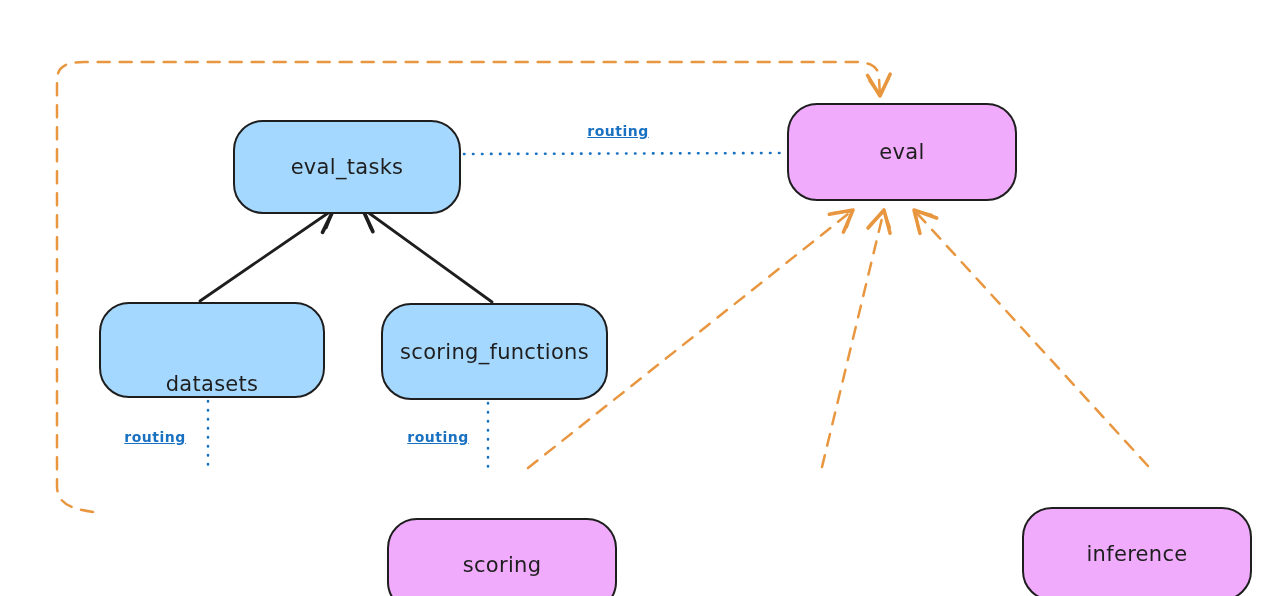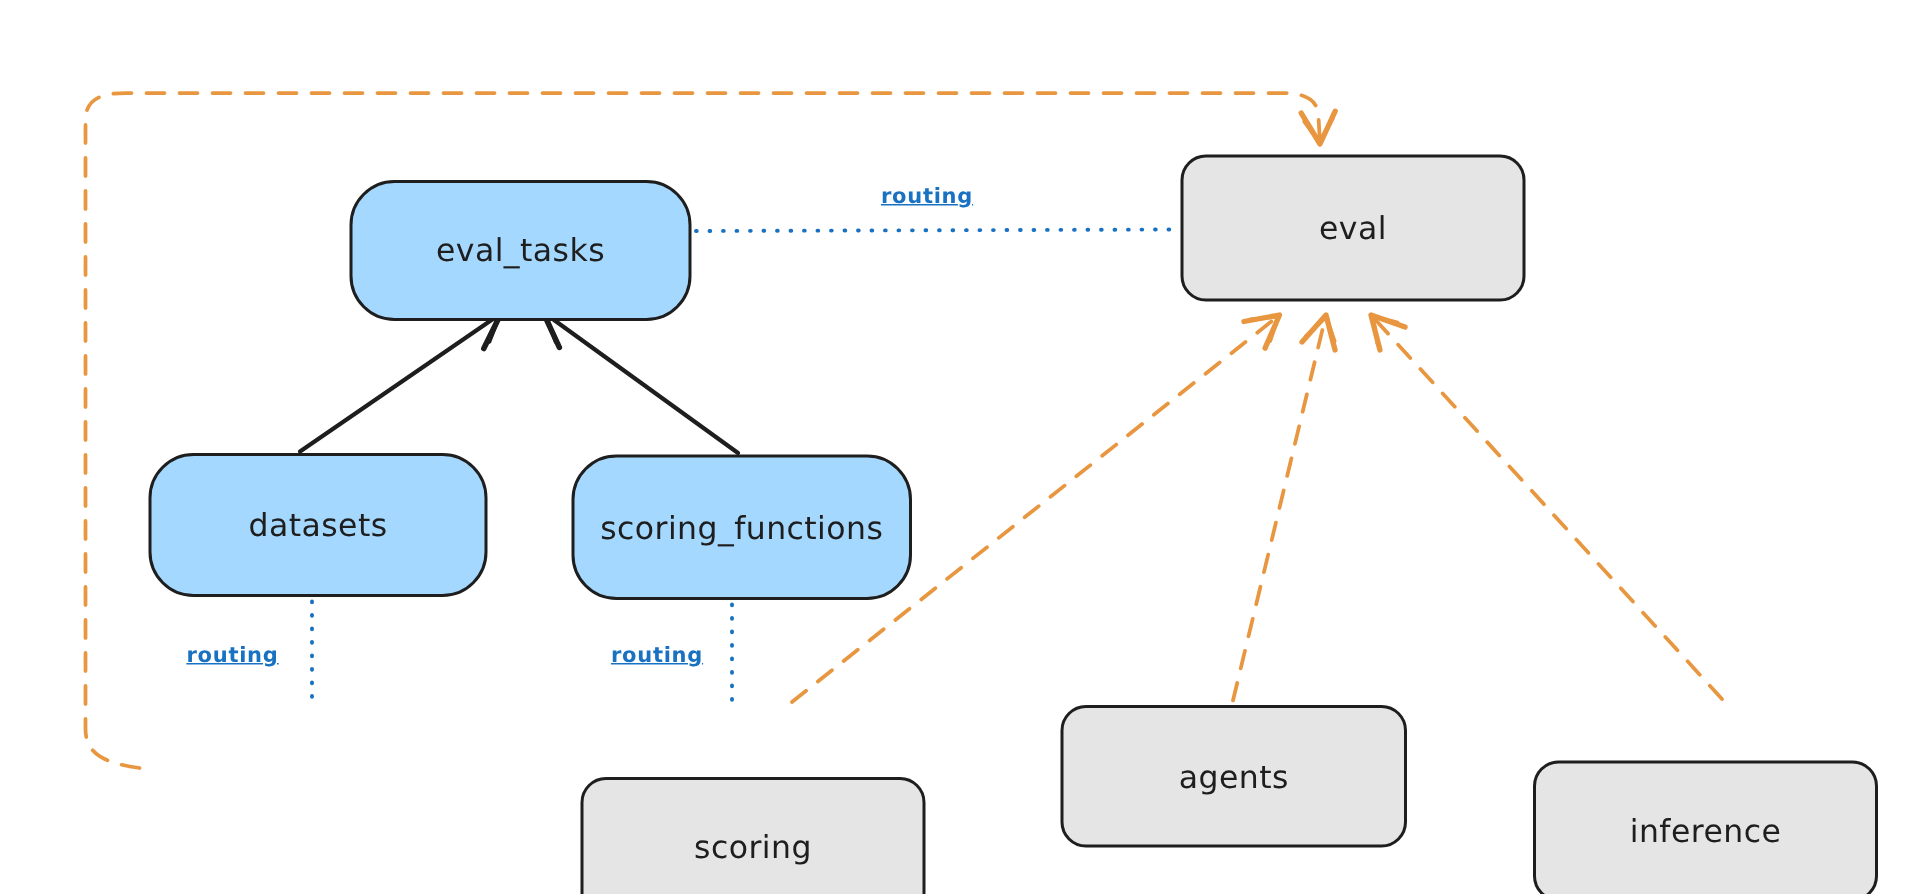--- a/index.html
+++ b/index.html
@@ -27,25 +27,25 @@
     border: 2.5px solid #1e1e1e;
     border-radius: 30px;
     display: flex;
     align-items: center;
     justify-content: center;
     font-size: 21px;
     color: #1e1e1e;
     letter-spacing: 0.3px;
   }
   .node.blue  { background: #a5d8ff; }
-  .node.green { background: #e5e5e5; border-radius: 17px; }
+  .node.green { background: #f0abfc; }
 
   .node-eval-tasks        { left: 233px; top: 108px; width: 228px; height: 94px; margin-top: 12px; }
   .node-eval              { left: 787px; top: 103px; width: 230px; height: 98px; }
-  .node-datasets          { left:  99px; top: 302px; width: 226px; height: 96px; }
+  .node-datasets          { left:  99px; top: 302px; width: 226px; height: 96px; align-items: flex-end; }
   .node-scoring-functions { left: 381px; top: 303px; width: 227px; height: 97px; align-items: center; }
   .node-datasetio         { left:  95px; top: 475px; width: 229px; height: 92px; }
   .node-scoring           { left: 387px; top: 496px; width: 230px; height: 94px; margin-top: 22px; }
   .node-agents            { left: 707px; top: 470px; width: 231px; height: 95px; }
   .node-inference         { left: 1022px; top: 467px; width: 230px; height: 94px; margin-top: 40px; }
 
   .edge-label {
     position: absolute;
     color: #1971c2;
     font-size: 14px;
@@ -97,23 +97,20 @@
   </div>
   <div class="node blue node-datasets">
     <span>datasets</span>
   </div>
   <div class="node blue node-scoring-functions">
     <span>scoring_functions</span>
   </div>
   <div class="node green node-scoring">
     <span>scoring</span>
   </div>
-  <div class="node green node-agents">
-    <span>agents</span>
-  </div>
   <div class="node green node-inference">
     <span>inference</span>
   </div>
 
   <div class="edge-label edge-label-top">routing</div>
   <div class="edge-label edge-label-left">routing</div>
   <div class="edge-label edge-label-middle">routing</div>
 
 </div>
 

